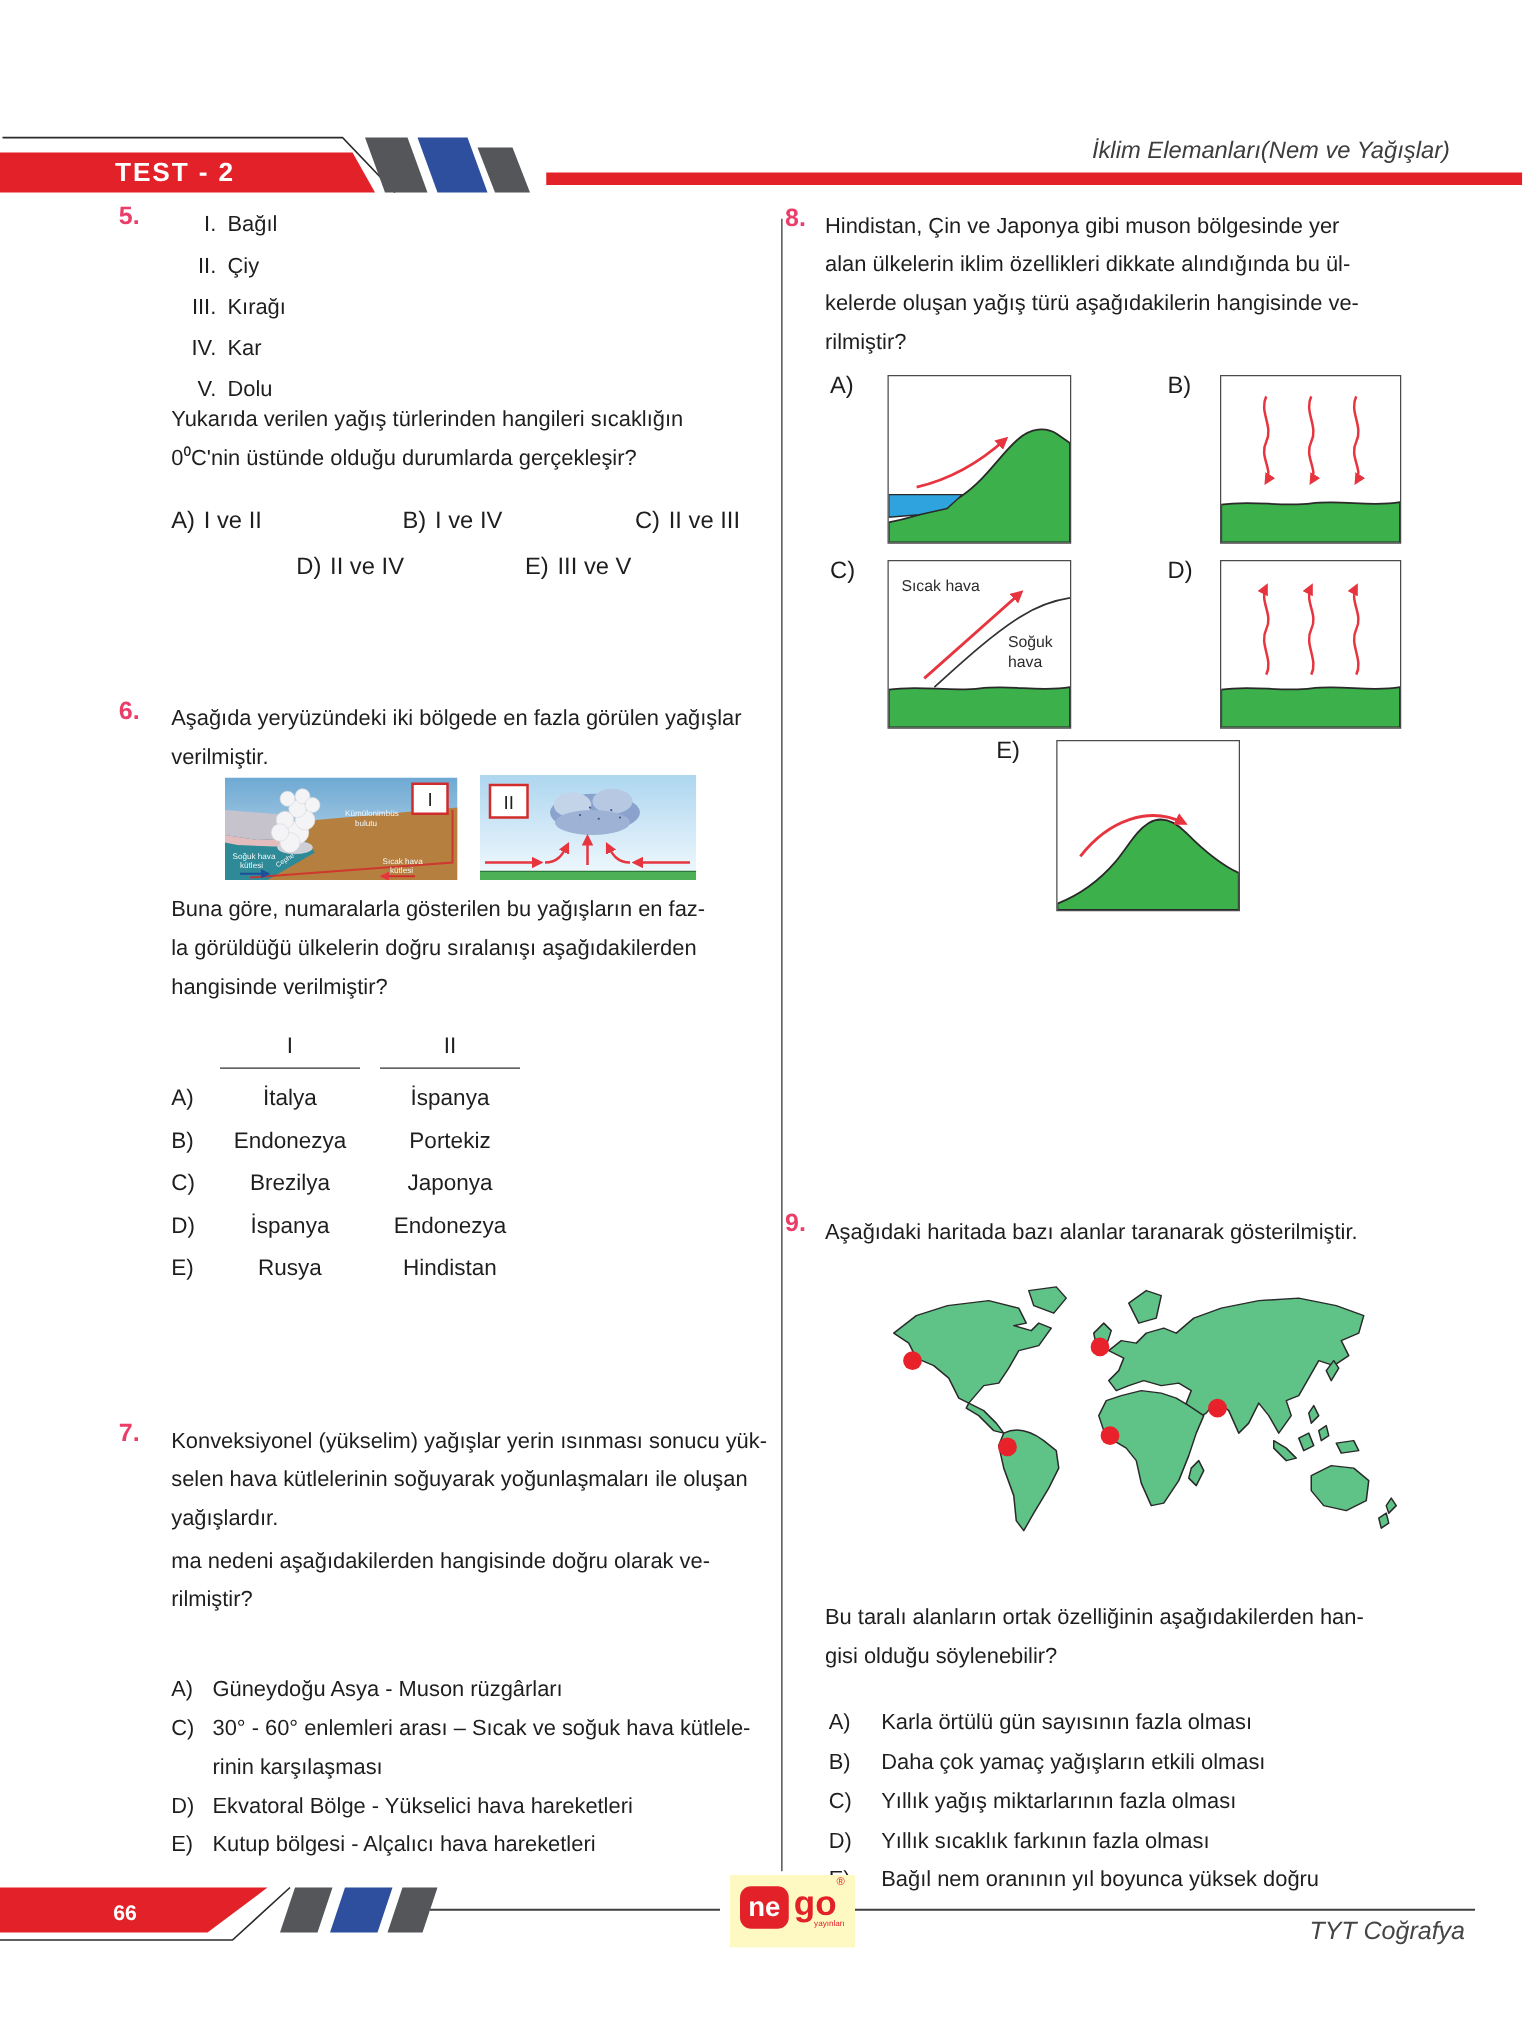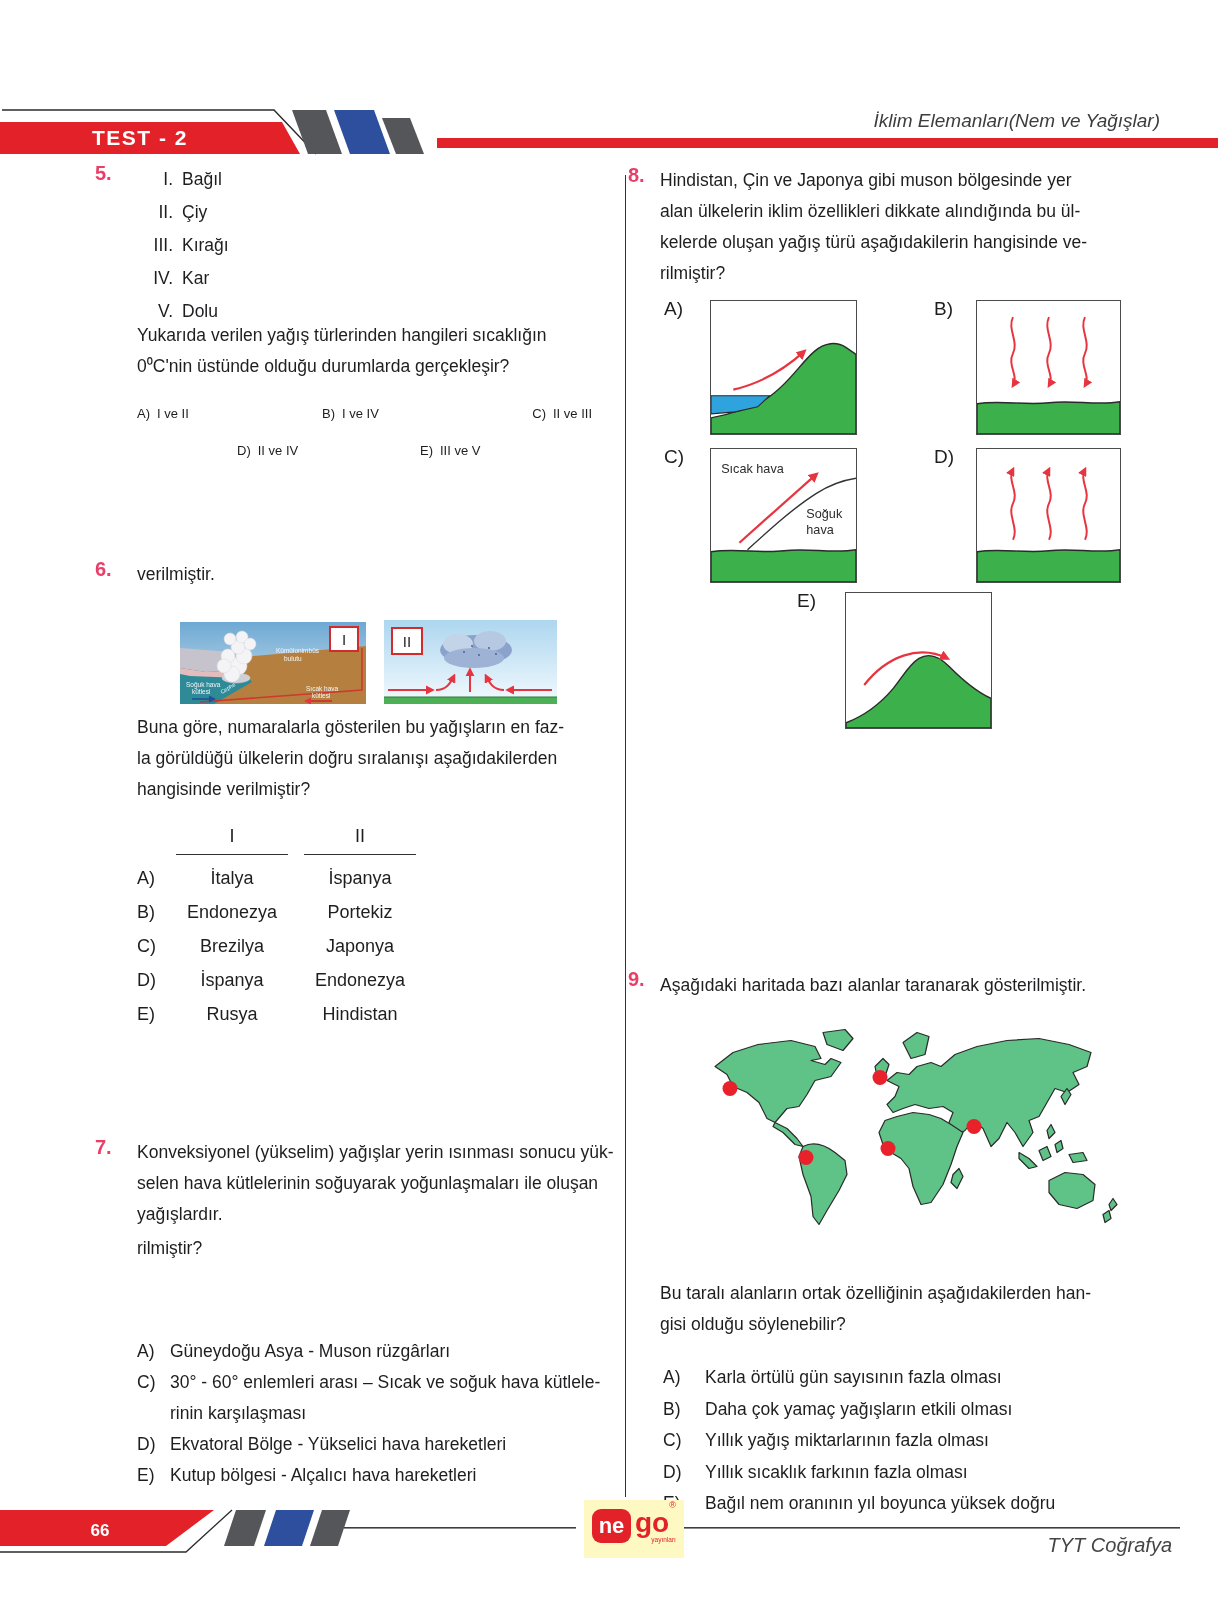--- a/index.html
+++ b/index.html
@@ -2,21 +2,21 @@
 <html><head>
 <meta charset="utf-8">
 <style>
   html,body{margin:0;padding:0;background:#ffffff;}
   .page{position:relative;width:1218px;height:1615px;background:#fff;overflow:hidden;
         font-family:"Liberation Sans",sans-serif;color:#1e1e20;}
   .abs{position:absolute;}
   .qnum{color:#ea3d68;font-weight:700;font-size:20px;}
   .txt{font-size:17.5px;line-height:31px;white-space:nowrap;}
   .bold{font-weight:400;}
-  .opt-inline{font-size:13px;}
+  .opt-inline{font-size:19px;}
   .opt-inline .lab{margin-right:7px;}
   .optrow div{line-height:31px;font-size:17.5px;white-space:nowrap;}
   .optrow .lab{display:inline-block;width:33px;}
   .optrow9 div{line-height:31.5px;font-size:17.5px;white-space:nowrap;}
   .optrow9 .lab{display:inline-block;width:42px;}
   .indent2{padding-left:33px;}
   
   .tbl{position:absolute;left:137px;top:826px;width:302px;font-size:18px;}
   .tbl .hrow,.tbl .trow{display:grid;grid-template-columns:39px 112px 16px 112px;}
   .tbl .th{text-align:center;border-bottom:1.6px solid #303032;padding-bottom:7px;}
@@ -94,20 +94,21 @@
     <span class="opt-inline abs" style="left:185px"><span class="lab">B)</span><span>I ve IV</span></span>
     <span class="opt-inline abs" style="right:0"><span class="lab">C)</span><span>II ve III</span></span>
   </div>
   <div class="abs" style="left:137px;top:443px;width:455px;height:26px">
     <span class="opt-inline abs" style="left:100px"><span class="lab">D)</span><span>II ve IV</span></span>
     <span class="opt-inline abs" style="left:283px"><span class="lab">E)</span><span>III ve V</span></span>
   </div>
 
   <div class="abs qnum" style="left:95px;top:558px">6.</div>
   <div class="abs" style="left:137px;top:559px">
+    <div class="txt">Aşağıda yeryüzündeki iki bölgede en fazla görülen yağışlar</div>
     <div class="txt">verilmiştir.</div>
   </div>
 
   <div class="fig6" style="left:180px;top:622px">
     <svg width="186" height="82" viewBox="0 0 186 82">
       <rect x="0" y="0" width="186" height="82" fill="url(#sky1)"></rect>
       <polygon points="50,36 186,24 186,82 22,82" fill="#b5803f"></polygon>
       <polygon points="0,42 52,36 72,60 34,82 0,82" fill="#2d8a96"></polygon>
       <polyline points="20,80 182,68 182,26" fill="none" stroke="#d22b2b" stroke-width="1.6" opacity="0.85"></polyline>
       <polygon points="0,26 50,30 66,48 26,50 0,46" fill="#c7c3cd"></polygon>
@@ -215,20 +216,21 @@
       </div>
   </div>
 
   <div class="abs qnum" style="left:95px;top:1136px">7.</div>
   <div class="abs" style="left:137px;top:1137px">
     <div class="txt">Konveksiyonel (yükselim) yağışlar yerin ısınması sonucu yük-</div>
     <div class="txt">selen hava kütlelerinin soğuyarak yoğunlaşmaları ile oluşan</div>
     <div class="txt">yağışlardır.</div>
   </div>
   <div class="abs bold" style="left:137px;top:1233px">
+    <div class="txt">ma nedeni aşağıdakilerden hangisinde doğru olarak ve-</div>
     <div class="txt">rilmiştir?</div>
   </div>
   <div class="abs optrow" style="left:137px;top:1336px">
     <div><span class="lab">A)</span><span>Güneydoğu Asya - Muson rüzgârları</span></div>
     <div><span class="lab">C)</span><span>30° - 60° enlemleri arası – Sıcak ve soğuk hava kütlele-</span></div>
     <div class="indent2"><span>rinin karşılaşması</span></div>
     <div><span class="lab">D)</span><span>Ekvatoral Bölge - Yükselici hava hareketleri</span></div>
     <div><span class="lab">E)</span><span>Kutup bölgesi - Alçalıcı hava hareketleri</span></div>
   </div>
 

